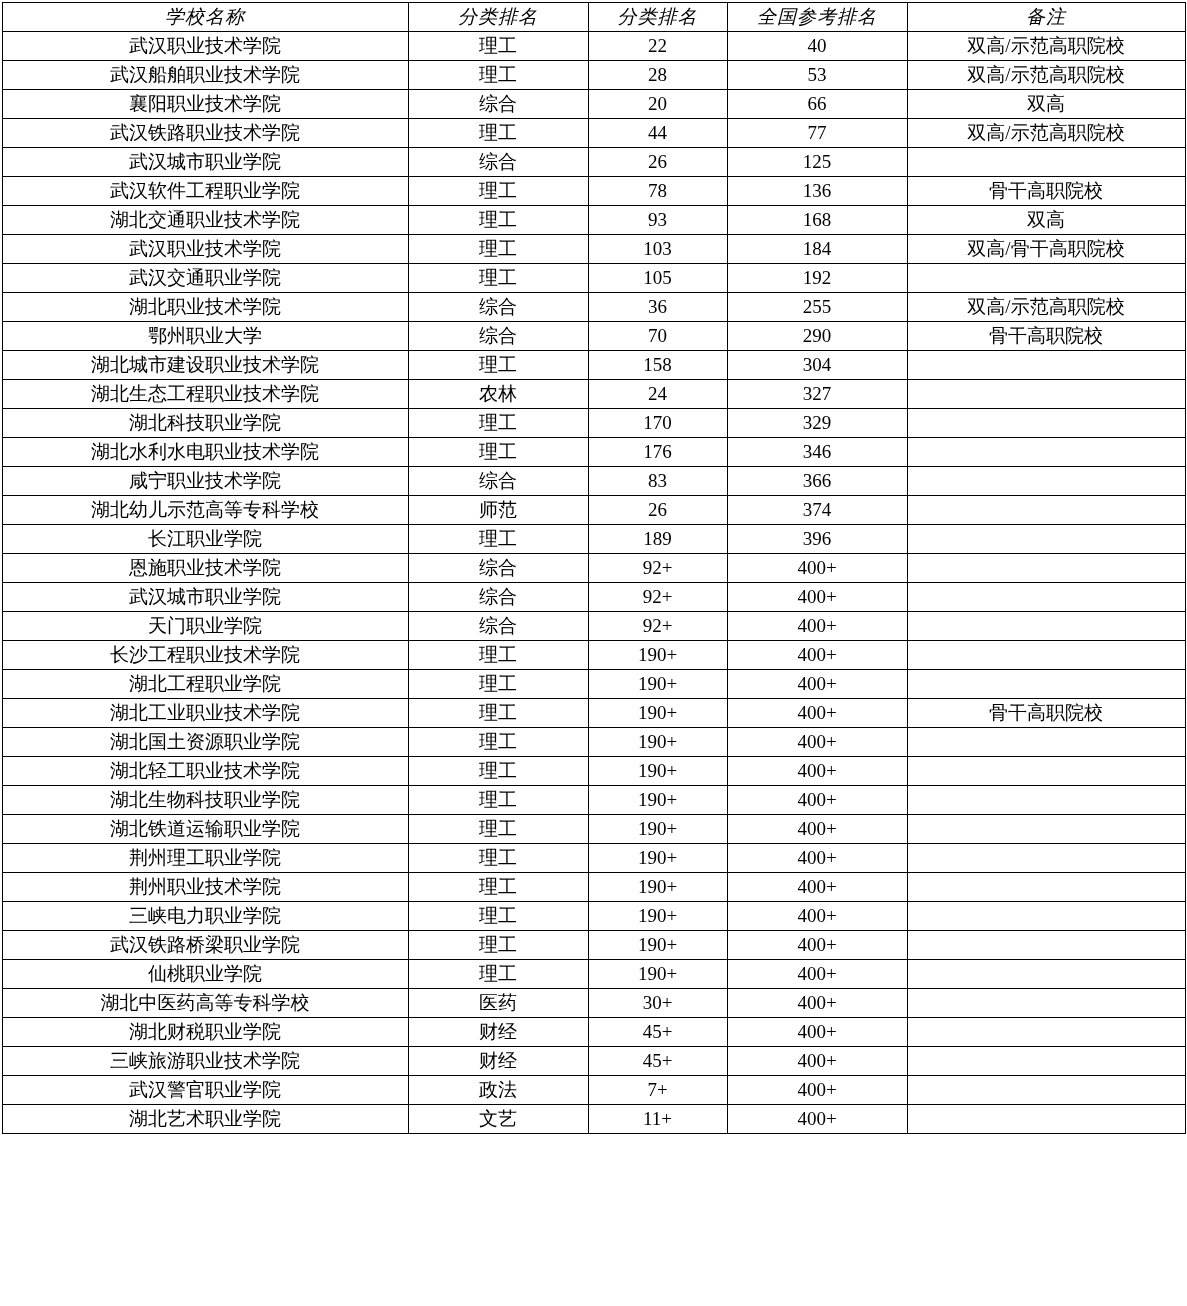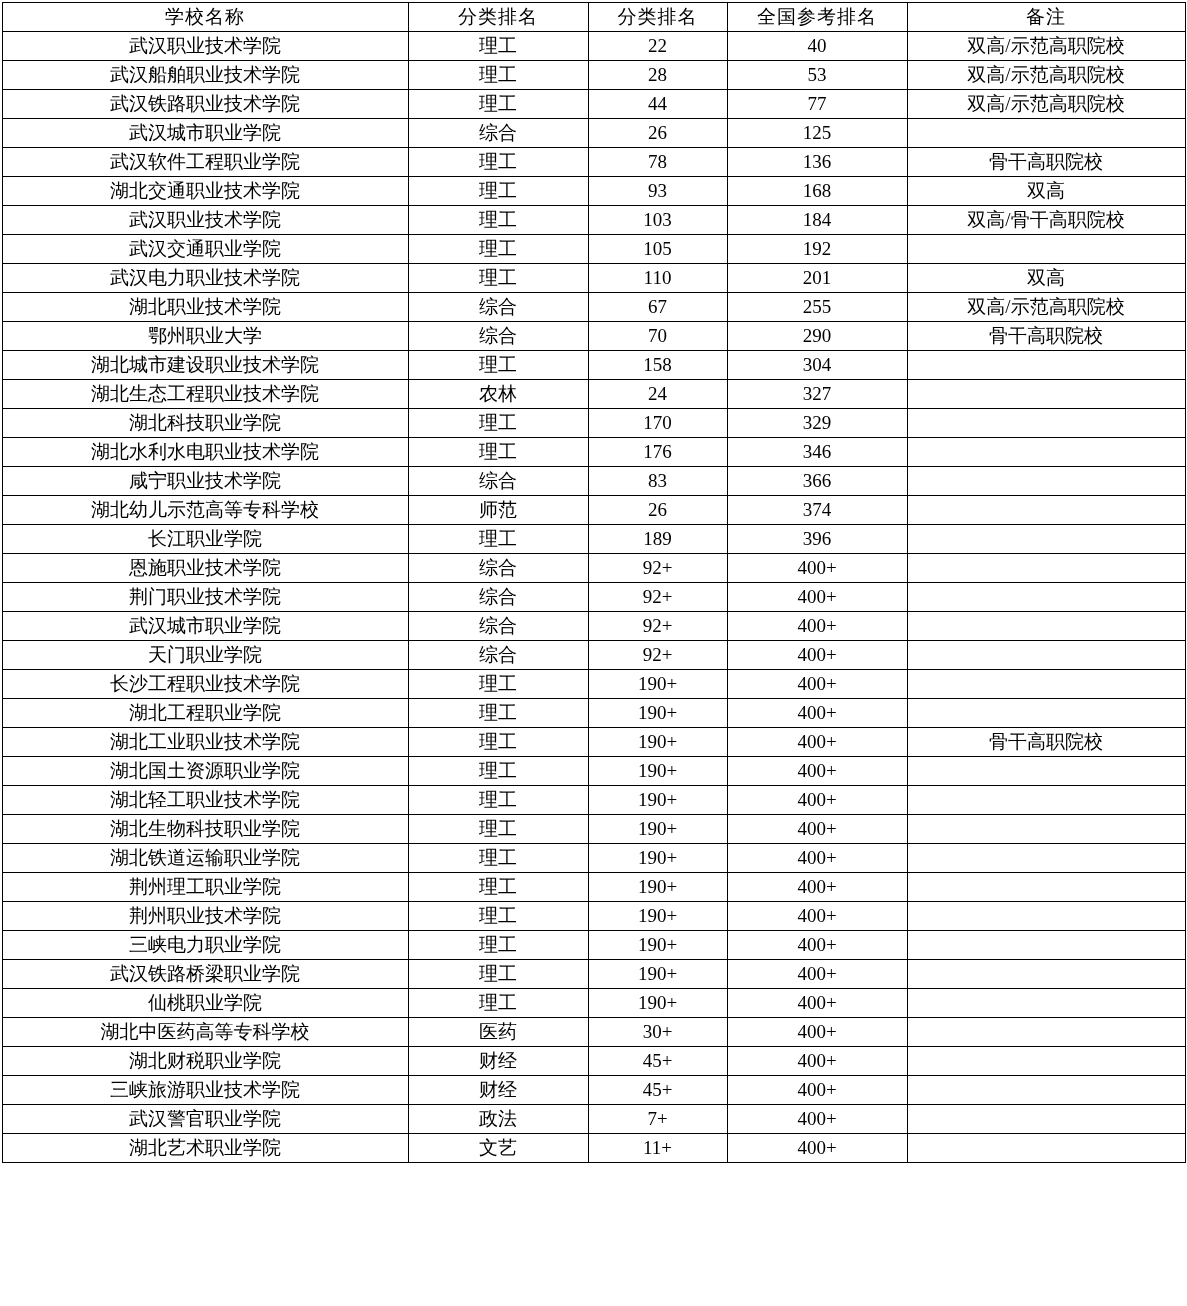--- a/index.html
+++ b/index.html
@@ -28,20 +28,21 @@
     text-align: center;
     vertical-align: middle;
     font-size: 19px;
     font-weight: normal;
     line-height: 28px;
     white-space: nowrap;
     overflow: hidden;
   }
   table.rank-table thead th {
     letter-spacing: 1px;
+    font-style: italic;
   }
 </style>
 </head>
 <body>
 
 <table class="rank-table">
   <colgroup>
     <col style="width:406px">
     <col style="width:180px">
     <col style="width:139px">
@@ -66,20 +67,27 @@
         <td>双高/示范高职院校</td>
       </tr>
       <tr>
         <td>武汉船舶职业技术学院</td>
         <td>理工</td>
         <td>28</td>
         <td>53</td>
         <td>双高/示范高职院校</td>
       </tr>
       <tr>
+        <td>襄阳职业技术学院</td>
+        <td>综合</td>
+        <td>20</td>
+        <td>66</td>
+        <td>双高</td>
+      </tr>
+      <tr>
         <td>武汉铁路职业技术学院</td>
         <td>理工</td>
         <td>44</td>
         <td>77</td>
         <td>双高/示范高职院校</td>
       </tr>
       <tr>
         <td>武汉城市职业学院</td>
         <td>综合</td>
         <td>26</td>
@@ -108,30 +116,23 @@
         <td>双高/骨干高职院校</td>
       </tr>
       <tr>
         <td>武汉交通职业学院</td>
         <td>理工</td>
         <td>105</td>
         <td>192</td>
         <td></td>
       </tr>
       <tr>
-        <td>武汉电力职业技术学院</td>
-        <td>理工</td>
-        <td>110</td>
-        <td>201</td>
-        <td>双高</td>
-      </tr>
-      <tr>
         <td>湖北职业技术学院</td>
         <td>综合</td>
-        <td>67</td>
+        <td>36</td>
         <td>255</td>
         <td>双高/示范高职院校</td>
       </tr>
       <tr>
         <td>鄂州职业大学</td>
         <td>综合</td>
         <td>70</td>
         <td>290</td>
         <td>骨干高职院校</td>
       </tr>
@@ -185,27 +186,20 @@
         <td></td>
       </tr>
       <tr>
         <td>恩施职业技术学院</td>
         <td>综合</td>
         <td>92+</td>
         <td>400+</td>
         <td></td>
       </tr>
       <tr>
-        <td>荆门职业技术学院</td>
-        <td>综合</td>
-        <td>92+</td>
-        <td>400+</td>
-        <td></td>
-      </tr>
-      <tr>
         <td>武汉城市职业学院</td>
         <td>综合</td>
         <td>92+</td>
         <td>400+</td>
         <td></td>
       </tr>
       <tr>
         <td>天门职业学院</td>
         <td>综合</td>
         <td>92+</td>

